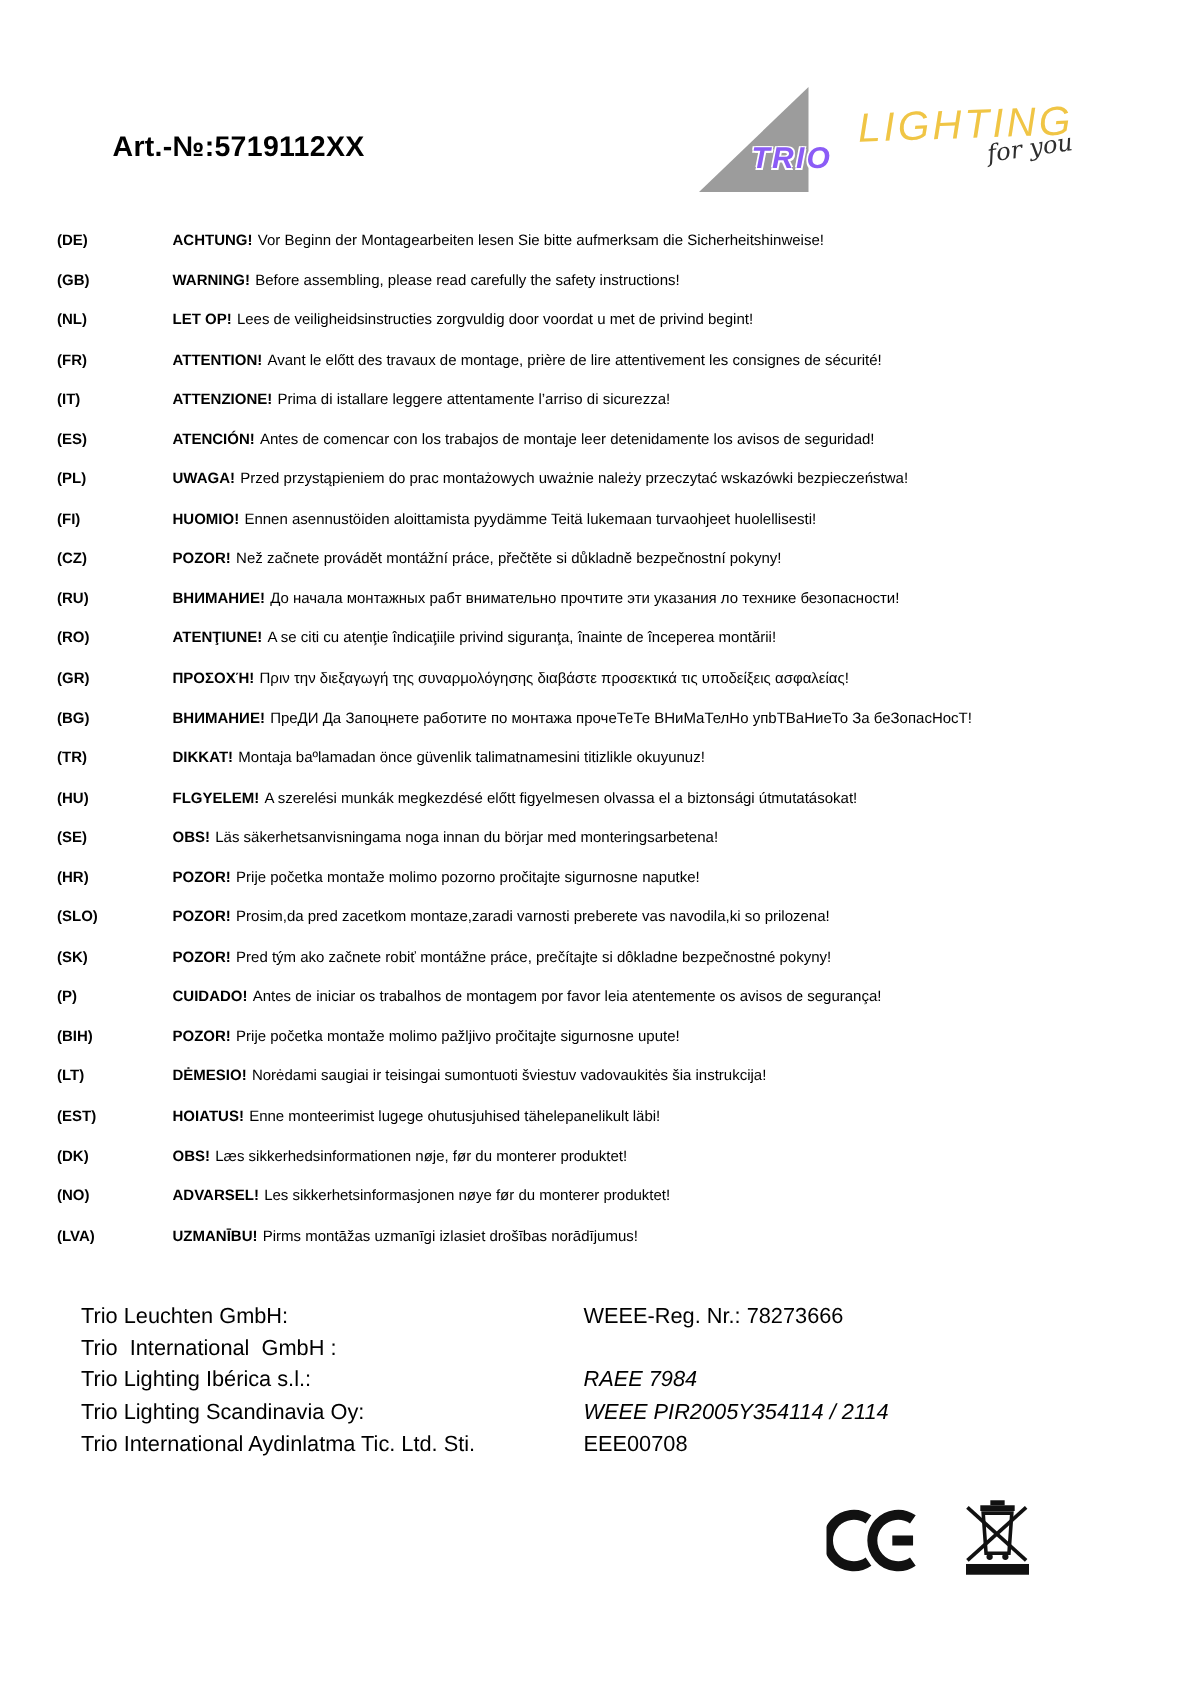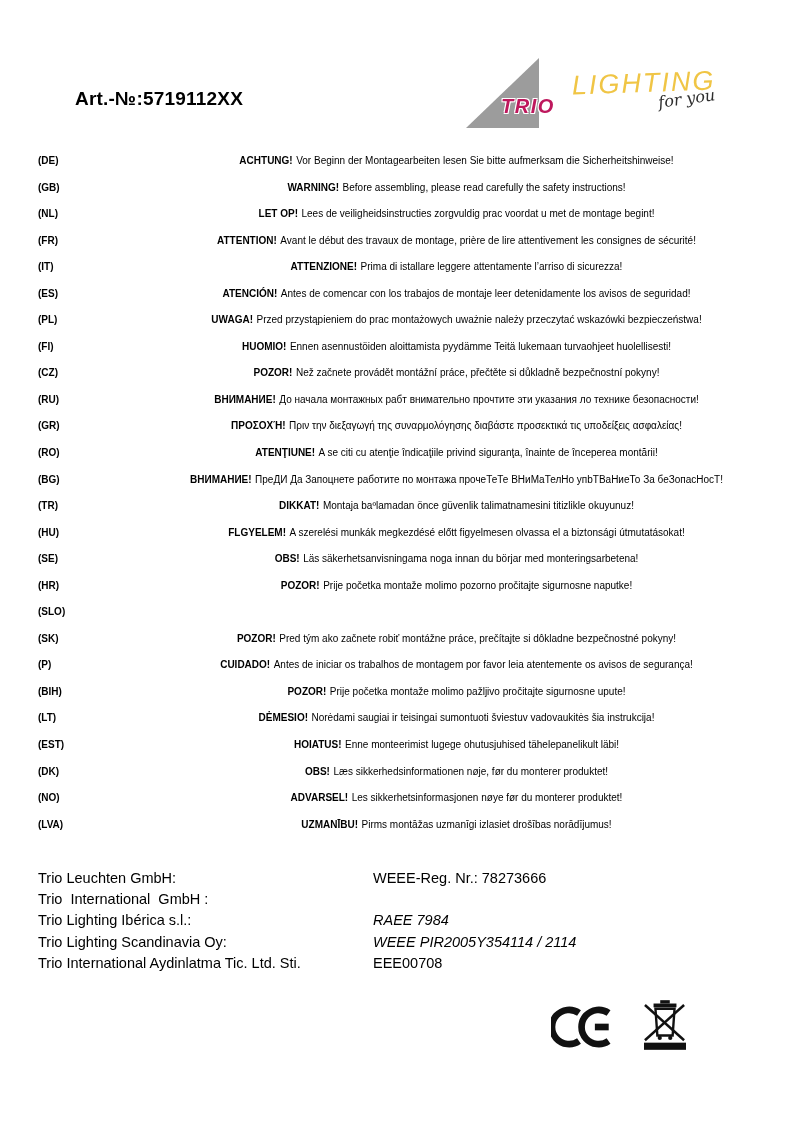--- a/index.html
+++ b/index.html
@@ -12,45 +12,45 @@
   
   .article {
     position:absolute; left:75px; top:88px;
     font-size:19px; font-weight:bold; letter-spacing:0.2px;
   }
   .logo { position:absolute; left:462px; top:55px; width:270px; height:80px; }
   .logo-triangle { position:absolute; left:3px; top:2px; width:76px; height:72px; }
   .logo-brand {
     position:absolute; left:39px; top:40px;
     font-size:20px; font-weight:bold; font-style:italic; letter-spacing:1.5px;
-    color:#be185d;
+    color:#8b5cf6;
     text-shadow:-1px -1px 0 #fff, 1px -1px 0 #fff, -1px 1px 0 #fff, 1px 1px 0 #fff;
   }
   .logo-wordmark {
     position:absolute; left:110px; top:13px;
     font-size:27px; font-style:italic; letter-spacing:2px;
     color:#f0c545; transform:rotate(-2deg);
   }
   .logo-tagline {
     position:absolute; left:196px; top:34px;
     font-family:"DejaVu Serif","Liberation Serif",serif;
     font-style:italic; font-size:16px; color:#2e2e2e;
     transform:rotate(-8deg);
   }
 
   
   .warnings { position:absolute; left:0; top:154px; width:802px; }
   .warning-row { display:flex; height:26.55px; font-size:10px; line-height:14px; }
   .warning-row .code { width:77px; margin-left:38px; font-weight:bold; flex:none; }
-  .warning-row .wtext { flex:1; padding-right:4px;text-align:center; }
+  .warning-row .wtext { flex:1; padding-right:4px; }
   .warning-row .wword { font-weight:bold; margin-right:3.5px; }
 
   
   .companies { position:absolute; left:38px; top:869px; width:740px; font-size:14.5px; }
-  .company-row { display:flex; height:21.2px; line-height:19px; }
+  .company-row { display:flex; height:21.2px; line-height:19px;margin-left:16px; }
   .company-row .cname { width:335px; white-space:pre; flex:none; }
   .company-row .creg { flex:1; white-space:pre; }
   .company-row .creg.italic { font-style:italic; }
 
   
   .ce-mark { position:absolute; left:551px; top:1004px; width:62px; height:46px; }
   .weee-bin { position:absolute; left:644px; top:1000px; width:42px; height:50px; }
 </style>
 </head>
 <body>
@@ -72,25 +72,25 @@
       <div class="warning-row">
       <span class="code">(DE)</span>
       <span class="wtext"><b class="wword">ACHTUNG!</b><span class="wmsg">Vor Beginn der Montagearbeiten lesen Sie bitte aufmerksam die Sicherheitshinweise!</span></span>
     </div>
       <div class="warning-row">
       <span class="code">(GB)</span>
       <span class="wtext"><b class="wword">WARNING!</b><span class="wmsg">Before assembling, please read carefully the safety instructions!</span></span>
     </div>
       <div class="warning-row">
       <span class="code">(NL)</span>
-      <span class="wtext"><b class="wword">LET OP!</b><span class="wmsg">Lees de veiligheidsinstructies zorgvuldig prac voordat u met de montage begint!</span></span>
+      <span class="wtext"><b class="wword">LET OP!</b><span class="wmsg">Lees de veiligheidsinstructies zorgvuldig door voordat u met de privind begint!</span></span>
     </div>
       <div class="warning-row">
       <span class="code">(FR)</span>
-      <span class="wtext"><b class="wword">ATTENTION!</b><span class="wmsg">Avant le début des travaux de montage, prière de lire attentivement les consignes de sécurité!</span></span>
+      <span class="wtext"><b class="wword">ATTENTION!</b><span class="wmsg">Avant le előtt des travaux de montage, prière de lire attentivement les consignes de sécurité!</span></span>
     </div>
       <div class="warning-row">
       <span class="code">(IT)</span>
       <span class="wtext"><b class="wword">ATTENZIONE!</b><span class="wmsg">Prima di istallare leggere attentamente l’arriso di sicurezza!</span></span>
     </div>
       <div class="warning-row">
       <span class="code">(ES)</span>
       <span class="wtext"><b class="wword">ATENCIÓN!</b><span class="wmsg">Antes de comencar con los trabajos de montaje leer detenidamente los avisos de seguridad!</span></span>
     </div>
       <div class="warning-row">
@@ -103,28 +103,28 @@
     </div>
       <div class="warning-row">
       <span class="code">(CZ)</span>
       <span class="wtext"><b class="wword">POZOR!</b><span class="wmsg">Než začnete provádět montážní práce, přečtěte si důkladně bezpečnostní pokyny!</span></span>
     </div>
       <div class="warning-row">
       <span class="code">(RU)</span>
       <span class="wtext"><b class="wword">ВНИМАНИЕ!</b><span class="wmsg">До начала монтажных рабт внимательно прочтите эти указания ло технике безопасности!</span></span>
     </div>
       <div class="warning-row">
+      <span class="code">(RO)</span>
+      <span class="wtext"><b class="wword">ATENŢIUNE!</b><span class="wmsg">A se citi cu atenţie îndicaţiile privind siguranţa, înainte de începerea montării!</span></span>
+    </div>
+      <div class="warning-row">
       <span class="code">(GR)</span>
       <span class="wtext"><b class="wword">ΠΡΟΣΟΧΉ!</b><span class="wmsg">Πριν την διεξαγωγή της συναρμολόγησης διαβάστε προσεκτικά τις υποδείξεις ασφαλείας!</span></span>
     </div>
       <div class="warning-row">
-      <span class="code">(RO)</span>
-      <span class="wtext"><b class="wword">ATENŢIUNE!</b><span class="wmsg">A se citi cu atenţie îndicaţiile privind siguranţa, înainte de începerea montării!</span></span>
-    </div>
-      <div class="warning-row">
       <span class="code">(BG)</span>
       <span class="wtext"><b class="wword">ВНИМАНИЕ!</b><span class="wmsg">ПреДИ Да Запоцнете работите по монтажа прочеТеТе ВНиМаТелНо упbТВаНиеТо За беЗопасНосТ!</span></span>
     </div>
       <div class="warning-row">
       <span class="code">(TR)</span>
       <span class="wtext"><b class="wword">DIKKAT!</b><span class="wmsg">Montaja baºlamadan önce güvenlik talimatnamesini titizlikle okuyunuz!</span></span>
     </div>
       <div class="warning-row">
       <span class="code">(HU)</span>
       <span class="wtext"><b class="wword">FLGYELEM!</b><span class="wmsg">A szerelési munkák megkezdésé előtt figyelmesen olvassa el a biztonsági útmutatásokat!</span></span>
@@ -132,20 +132,21 @@
       <div class="warning-row">
       <span class="code">(SE)</span>
       <span class="wtext"><b class="wword">OBS!</b><span class="wmsg">Läs säkerhetsanvisningama noga innan du börjar med monteringsarbetena!</span></span>
     </div>
       <div class="warning-row">
       <span class="code">(HR)</span>
       <span class="wtext"><b class="wword">POZOR!</b><span class="wmsg">Prije početka montaže molimo pozorno pročitajte sigurnosne naputke!</span></span>
     </div>
       <div class="warning-row">
       <span class="code">(SLO)</span>
+      <span class="wtext"><b class="wword">POZOR!</b><span class="wmsg">Prosim,da pred zacetkom montaze,zaradi varnosti preberete vas navodila,ki so prilozena!</span></span>
     </div>
       <div class="warning-row">
       <span class="code">(SK)</span>
       <span class="wtext"><b class="wword">POZOR!</b><span class="wmsg">Pred tým ako začnete robiť montážne práce, prečítajte si dôkladne bezpečnostné pokyny!</span></span>
     </div>
       <div class="warning-row">
       <span class="code">(P)</span>
       <span class="wtext"><b class="wword">CUIDADO!</b><span class="wmsg">Antes de iniciar os trabalhos de montagem por favor leia atentemente os avisos de segurança!</span></span>
     </div>
       <div class="warning-row">

